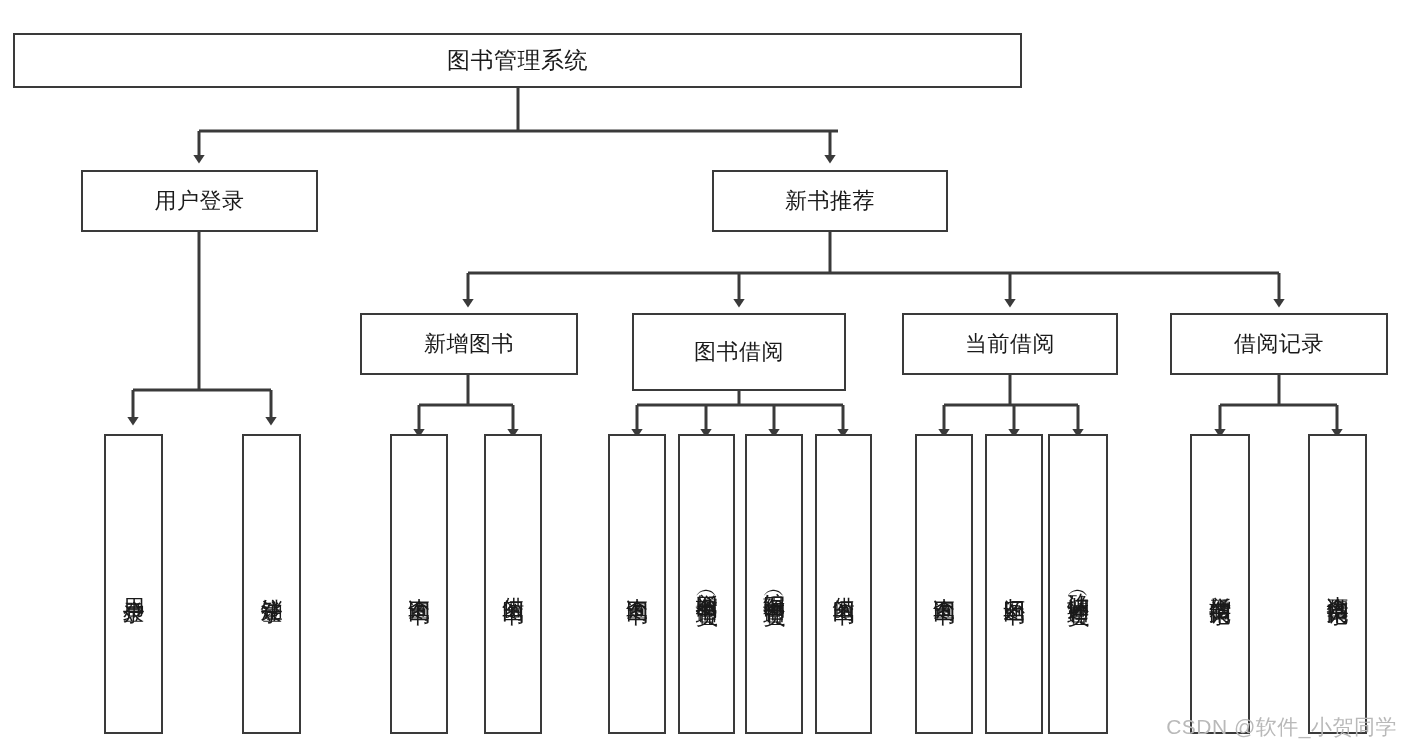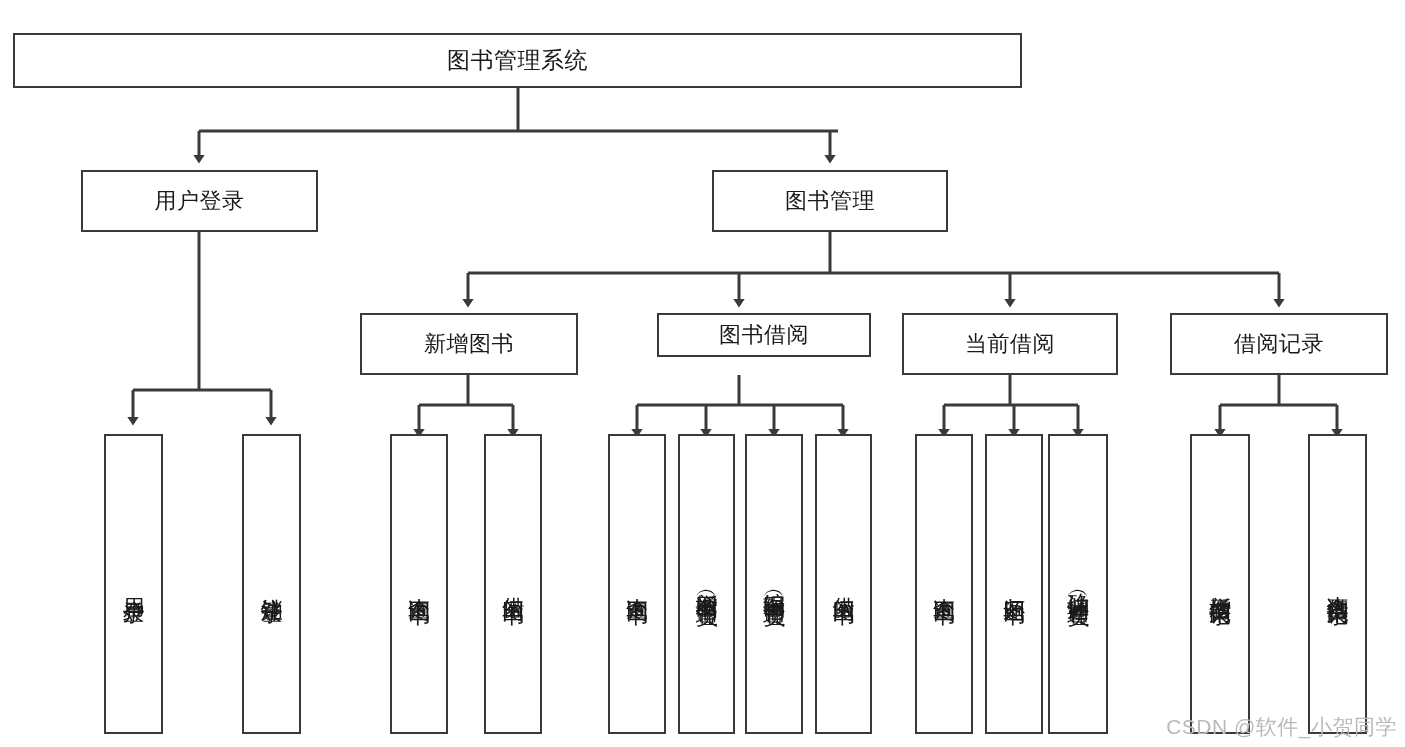--- a/index.html
+++ b/index.html
@@ -127,28 +127,28 @@
 
   <div class="node h root" style="left:13px; top:13px; width:1009px; height:55px;margin-top:20px;">
     <span>图书管理系统</span>
   </div>
 
   <div class="node h" style="left:81px; top:170px; width:237px; height:62px;">
     <span>用户登录</span>
   </div>
 
   <div class="node h" style="left:712px; top:170px; width:236px; height:62px;">
-    <span>图书管理</span>
+    <span>新书推荐</span>
   </div>
 
   <div class="node h" style="left:360px; top:313px; width:218px; height:62px;">
     <span>新增图书</span>
   </div>
 
-  <div class="node h" style="left:657px; top:313px; width:214px; height:44px;">
+  <div class="node h" style="left:632px; top:313px; width:214px; height:78px;">
     <span>图书借阅</span>
   </div>
 
   <div class="node h" style="left:1170px; top:313px; width:218px; height:62px;">
     <span>借阅记录</span>
   </div>
 
   <div class="node h" style="left:902px; top:313px; width:216px; height:62px;">
     <span>当前借阅</span>
   </div>

